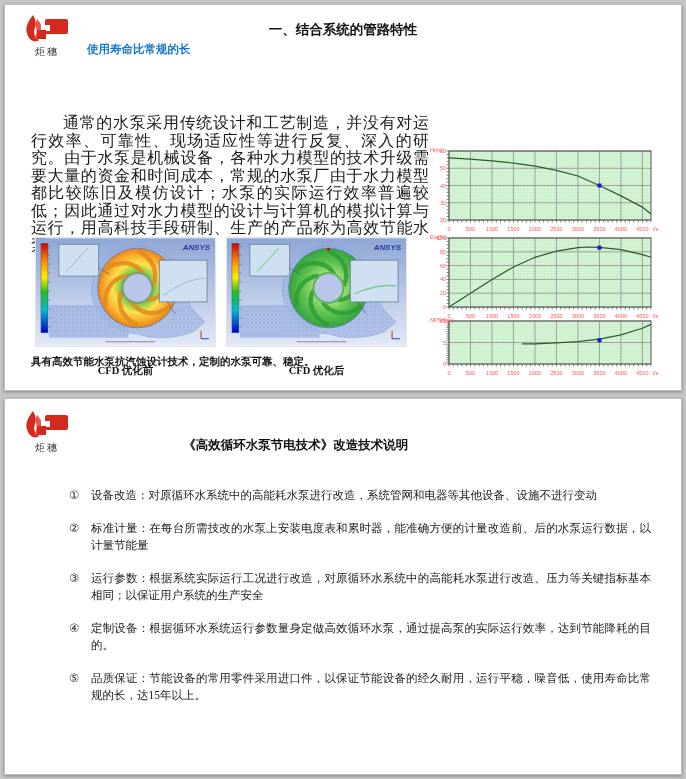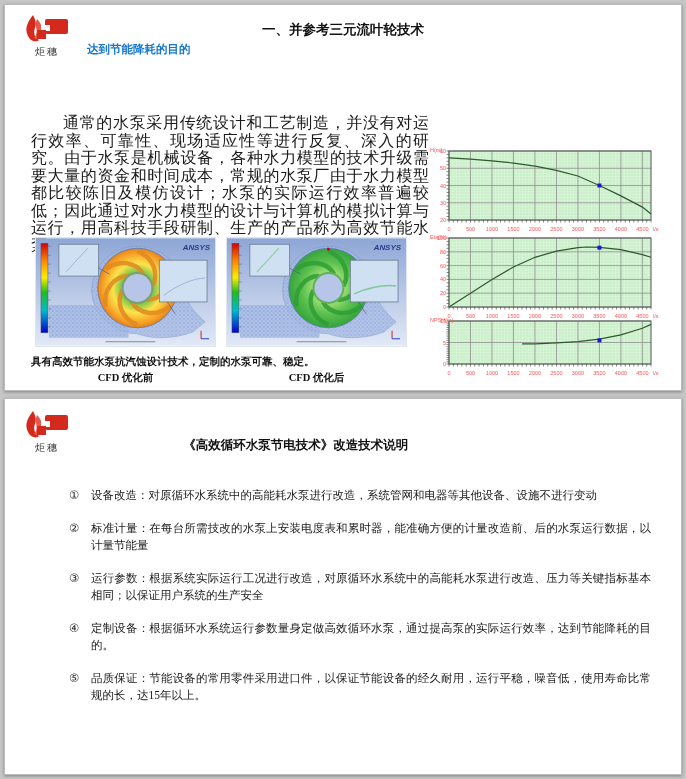--- a/index.html
+++ b/index.html
@@ -34,21 +34,21 @@
     font-size:11px;font-weight:bold;line-height:19px;text-align:justify;text-indent:2em;}
   .p1-body{position:absolute;top:109px;left:26px;width:398px;
     font-family:Liberation Serif, serif;font-size:16px;line-height:17.5px;
     text-align:justify;text-indent:2em;color:#1a1a1a;}
   .p1-note{position:absolute;top:350px;left:26px;font-size:10.5px;font-weight:bold;}
 
   
   .cfd-row{position:absolute;top:232px;left:30px;width:372px;display:flex;gap:10px;}
   .cfd-fig{width:181px;}
   .cfd-fig svg{display:block;border:1px solid #dfe4ee;}
-  .cfd-caption{margin-top:24px;text-align:center;font-family:"Liberation Serif",serif;
+  .cfd-caption{margin-top:17px;text-align:center;font-family:"Liberation Serif",serif;
     font-weight:bold;font-size:10.5px;}
 
   
   .chart{position:absolute;left:424px;}
   #chart1{top:140px;}
   #chart2{top:227px;}
   #chart3{top:310px;}
 
   
   .p2-title{position:absolute;top:38px;left:0;width:86%;text-align:center;
@@ -68,22 +68,22 @@
     <svg width="48" height="32" viewBox="0 0 48 32">
       <path d="M10,2 C5,9 1,15 5,23 C7,28 13,30 16,27 C12,25 10,20 12,15 C14,10 12,6 10,2 Z" fill="#d42a1e"></path>
       <path d="M14,6 C18,10 20,15 18,20 C17,24 13,27 11,25 C14,22 14,18 13,14 C12.4,11.4 13,8 14,6 Z" fill="#e8584b"></path>
       <rect x="22" y="6" width="23" height="15" rx="2" fill="#d42a1e"></rect>
       <rect x="18" y="12" width="9" height="6" fill="#ffffff"></rect>
       <rect x="14" y="17" width="9" height="9" fill="#d42a1e"></rect>
     </svg>
     <div class="logo-text">炬穗</div>
   </div>
 
-  <div class="p1-title">一、并参考三元流叶轮技术</div>
-  <div class="p1-subtitle">达到节能降耗的目的</div>
+  <div class="p1-title">一、结合系统的管路特性</div>
+  <div class="p1-subtitle">使用寿命比常规的长</div>
   <div class="p1-body">通常的水泵采用传统设计和工艺制造，并没有对运行效率、可靠性、现场适应性等进行反复、深入的研究。由于水泵是机械设备，各种水力模型的技术升级需要大量的资金和时间成本，常规的水泵厂由于水力模型都比较陈旧及模仿设计；水泵的实际运行效率普遍较低；因此通过对水力模型的设计与计算机的模拟计算与运行，用高科技手段研制、生产的产品称为高效节能水泵。</div>
 
   <div class="cfd-row">
 
     <div class="cfd-fig">
       <svg width="179" height="108" viewBox="0 0 180 108">
         <defs>
           <linearGradient id="bgB" x1="0" y1="0" x2="0" y2="1">
             <stop offset="0" stop-color="#8ea6d6"></stop>
               <stop offset="1" stop-color="#e2e9f6"></stop>

